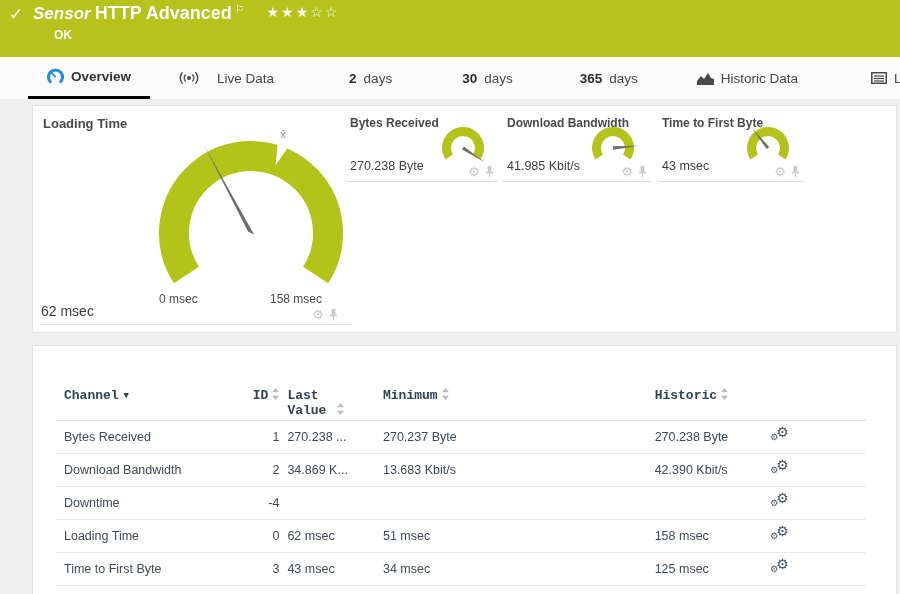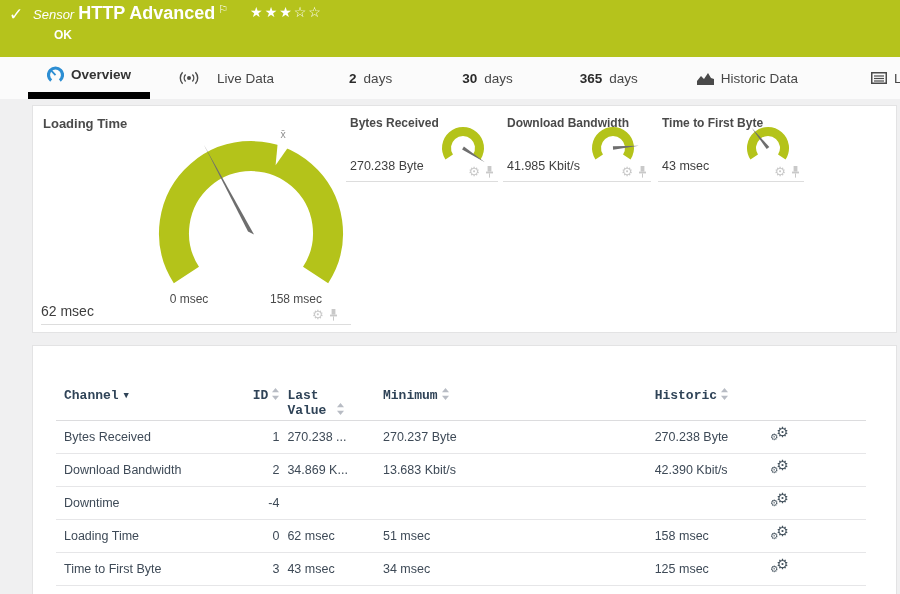--- a/index.html
+++ b/index.html
@@ -3,44 +3,44 @@
 <meta charset="utf-8">
 <style>
   * { margin:0; padding:0; box-sizing:border-box; }
   html,body { width:900px; height:594px; overflow:hidden; }
   body { font-family:"Liberation Sans","DejaVu Sans",sans-serif; background:#f0f0f1; position:relative; }
 
   
   .topbar { position:absolute; left:0; top:0; width:900px; height:57px; background:#b5c31c; color:#fff; }
   .topbar .check { position:absolute; left:9px; top:4px; font-size:17px; font-weight:bold; }
   .titlerow { position:absolute; left:33px; top:3px; white-space:nowrap; }
-  .kind { font-style:italic; font-size:13px; }
+  .kind { font-style:italic; font-size:17px;font-weight:bold; }
   .title { font-weight:bold; font-size:18px; margin-left:4px; }
   .flag { font-size:11px; vertical-align:super; margin-left:3px; }
   .stars { font-size:14px; letter-spacing:2px; margin-left:22px; vertical-align:2px; }
   .status-ok { position:absolute; left:54px; top:28px; font-size:12px; font-weight:bold; }
 
   
   .tabbar { position:absolute; left:0; top:57px; width:900px; height:42px; background:#fbfbfb; display:flex; align-items:stretch; padding-left:28px; }
   .tab { display:flex; align-items:center; gap:7px; font-size:13.5px; color:#474747; padding:0 13px; cursor:pointer; white-space:nowrap; }
   .tab .num { font-weight:bold; color:#2b2b2b; }
-  .tab.active { padding:0 19px; border-bottom:7px solid #000000; font-weight:bold; color:#333; }
+  .tab.active { padding:0 19px; border-bottom:3px solid #000000; font-weight:bold; color:#333; }
   .tab svg { flex:0 0 auto; }
   .m-live { margin-left:16px;gap:18px; } .m-2d { margin-left:49px; } .m-30d { margin-left:44px; }
   .m-365d { margin-left:41px; } .m-hist { margin-left:33px; } .m-log { margin-left:47px; }
 
   
   .panel { position:absolute; left:32px; width:865px; background:#fff; border:1px solid #e3e3e4; }
   .panel.gauges { top:105px; height:228px; }
   .panel.channels { top:345px; height:260px; }
 
   
   .lt-title { position:absolute; left:10px; top:10px; font-size:13px; font-weight:bold; color:#4a4a4a; }
   .lt-svg { position:absolute; left:118px; top:20px; }
-  .lt-minlab { position:absolute; left:126px; top:186px; width:60px; text-align:center; font-size:12px; color:#4a4a4a; }
+  .lt-minlab { position:absolute; left:126px; top:186px; width:60px; font-size:12px; color:#4a4a4a; }
   .lt-maxlab { position:absolute; left:231px; top:186px; width:64px; text-align:center; font-size:12px; color:#4a4a4a; }
   .lt-value { position:absolute; left:8px; top:197px; font-size:14px; color:#3d3d3d; }
   .lt-icons { position:absolute; left:279px; top:202px; }
   .lt-sep { position:absolute; left:8px; top:218px; width:310px; height:1px; background:#ddd; }
 
   .micons { display:flex; align-items:center; gap:5px; color:#c9c9c9; }
   .micons .g { font-size:13px; line-height:13px; }
 
   
   .gblock { position:absolute; top:6px; height:70px; border-bottom:1px solid #ddd; }

